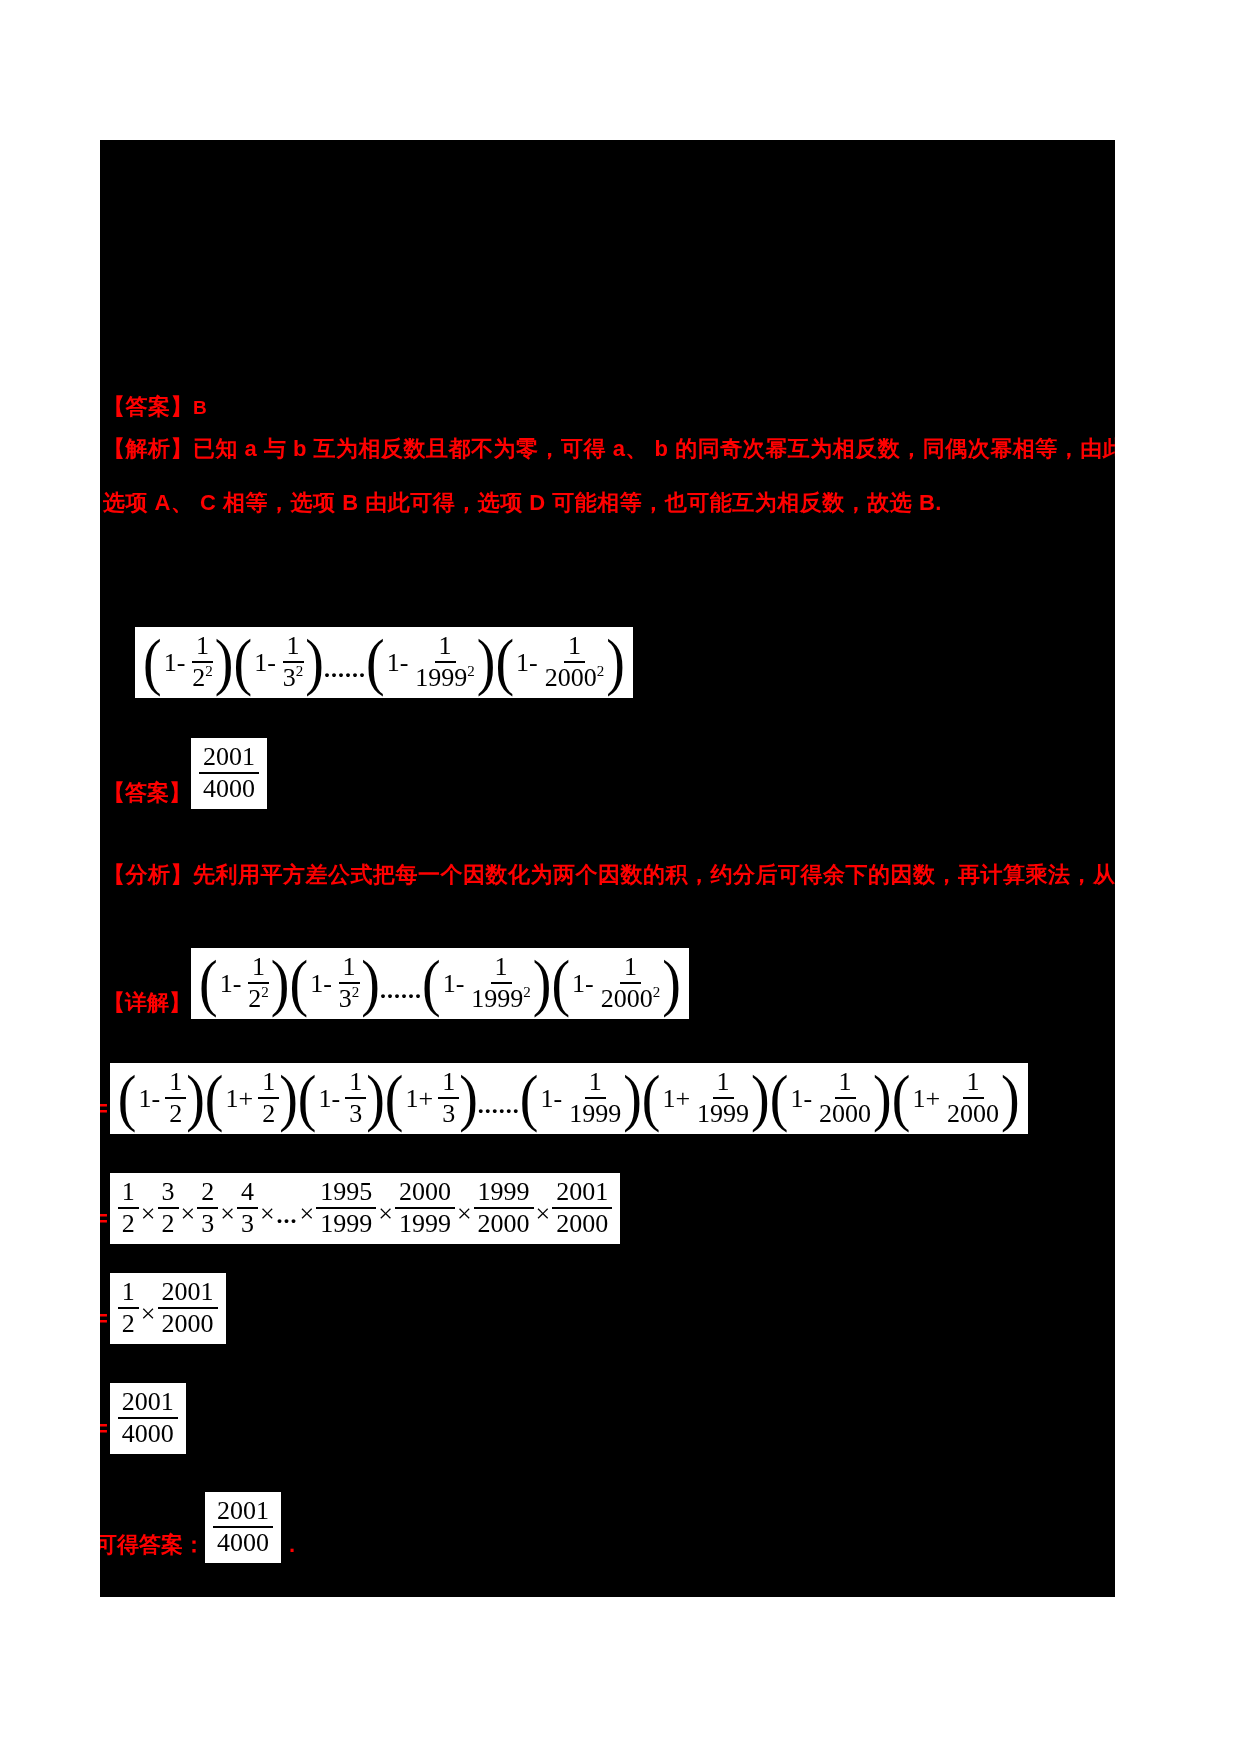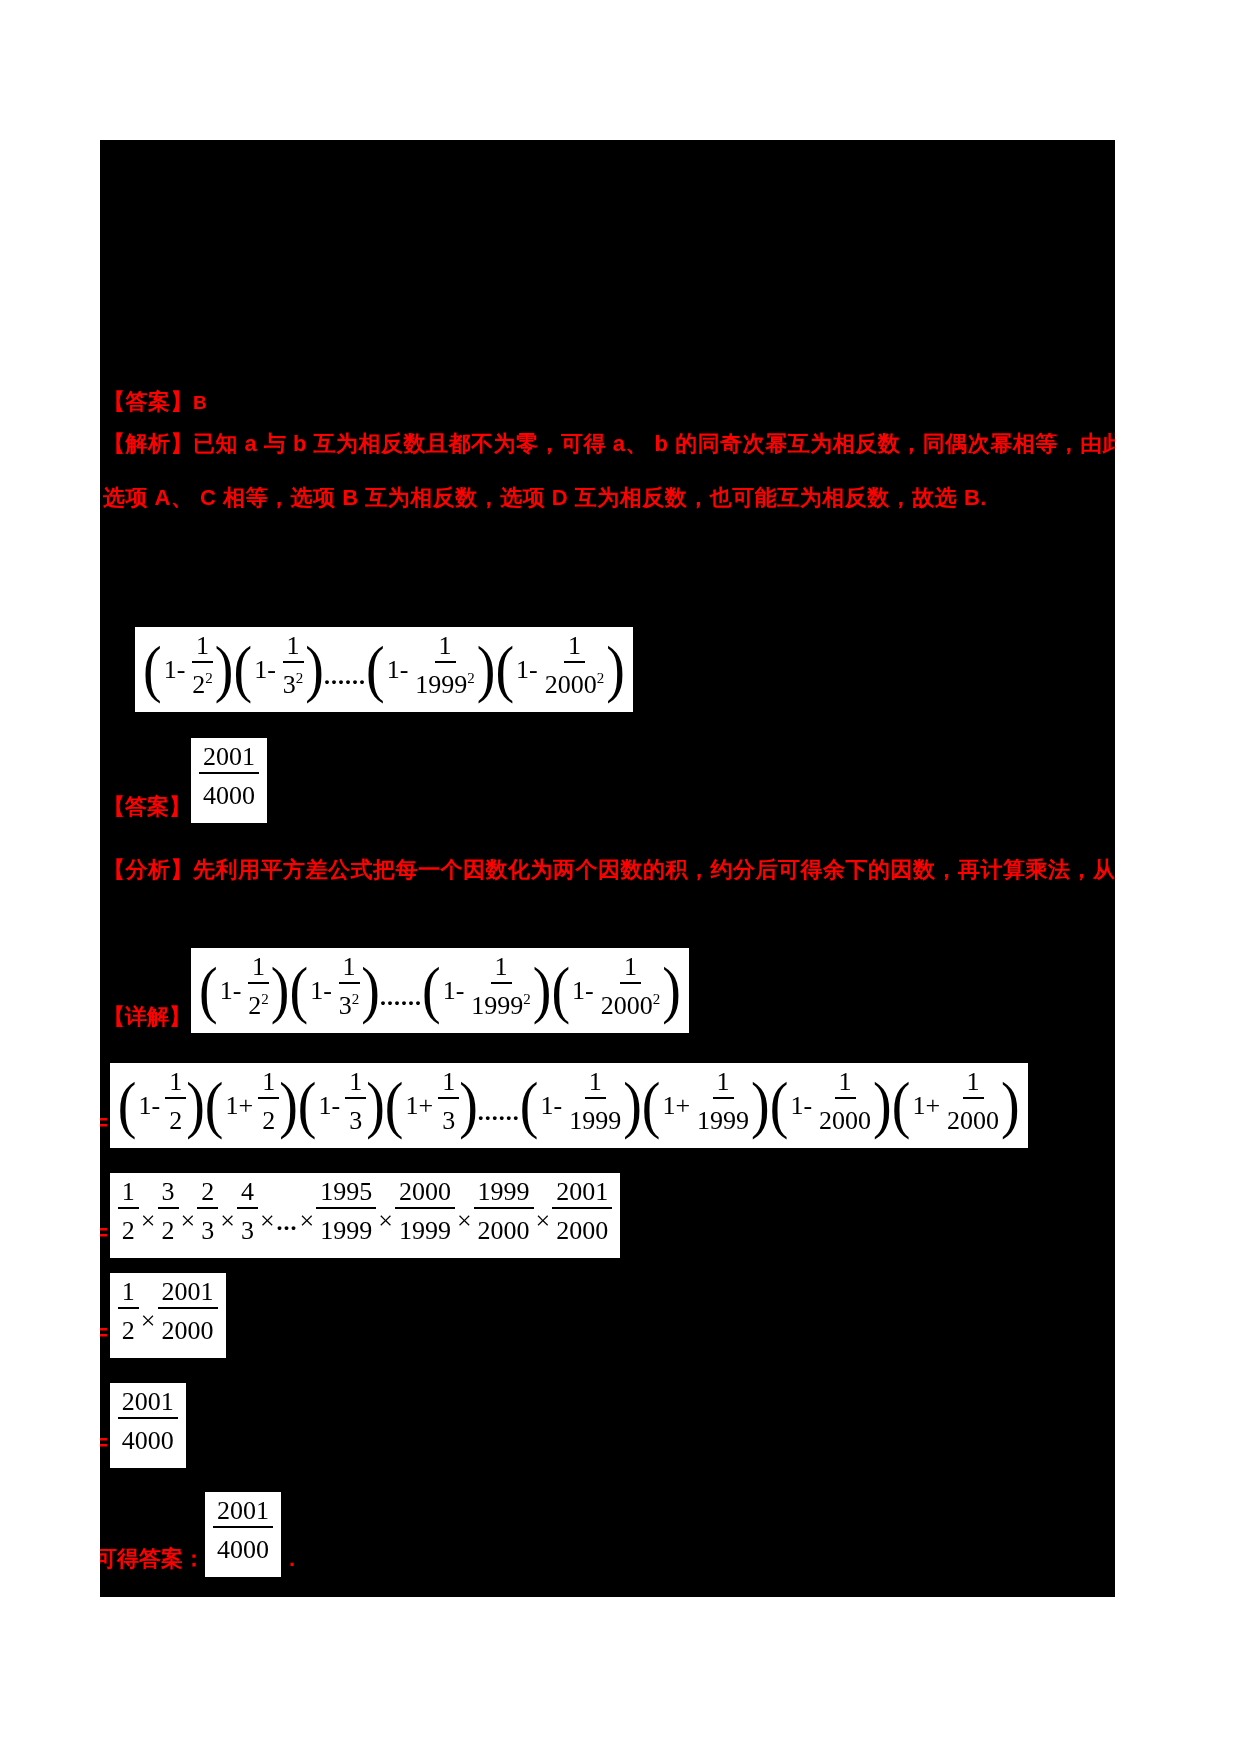--- a/index.html
+++ b/index.html
@@ -7,22 +7,22 @@
     width:1240px;height:1754px;position:relative;
     background:#ffffff;
     font-family:"Liberation Sans", sans-serif;
   }
   .panel{
     position:absolute;left:100px;top:140px;width:1015px;height:1457px;
     background:#000000;overflow:hidden;
   }
   .redline{
     position:absolute;left:3px;width:1009px;
-    color:#ff0000;font-weight:bold;font-size:22px;line-height:31px;
-    letter-spacing:0.5px;white-space:nowrap;
+    color:#ff0000;font-weight:bold;font-size:22px;line-height:25px;
+    letter-spacing:0.5px;white-space:nowrap;margin-top:8px;
   }
   .row{position:absolute;display:flex;align-items:flex-end;}
   .red-label{
     color:#ff0000;font-weight:bold;font-size:22px;line-height:28px;
     margin-bottom:6px;white-space:nowrap;
   }
   .eq{
     color:#ff0000;font-weight:bold;font-size:22px;line-height:22px;
     margin:0 2px 14px 0;
   }
@@ -36,34 +36,34 @@
   .paren{
     font-size:56px;line-height:0.85;font-weight:300;
     transform:scaleY(1.12);display:inline-block;
   }
   .pre{font-size:26px;margin:0 5px 0 2px;}
   .frac{
     display:inline-flex;flex-direction:column;align-items:center;
     vertical-align:middle;font-size:26px;line-height:1.1;
   }
   .frac .num{display:block;border-bottom:2px solid #000;padding:0 4px;text-align:center;}
-  .frac .den{display:block;padding:8px 2px;text-align:right;}
+  .frac .den{display:block;padding:1px 2px;text-align:right;}
   .frac sup{font-size:15px;line-height:0;}
   .times{font-size:26px;margin:0 2px;align-self:center;padding-top:10px;}
   .dots{font-size:24px;font-weight:bold;letter-spacing:1px;align-self:center;padding-top:14px;}
 </style>
 </head>
 <body>
 
 <div class="panel">
 
   <div class="redline" style="top:246px;"><span>【答案】</span><span style="font-size:19px;">B</span></div>
 
   <div class="redline" style="top:288px;">【解析】已知 a 与 b 互为相反数且都不为零，可得 a、 b 的同奇次幂互为相反数，同偶次幂相等，由此可得</div>
-  <div class="redline" style="top:342px;">选项 A、 C 相等，选项 B 互为相反数，选项 D 互为相反数，也可能互为相反数，故选 B.</div>
+  <div class="redline" style="top:342px;">选项 A、 C 相等，选项 B 由此可得，选项 D 可能相等，也可能互为相反数，故选 B.</div>
 
   <div class="row" style="left:35px;top:487px;">
     <span class="fbox">
         <span class="group">
           <span class="paren">(</span>
           <span class="pre">1-</span>
           <span class="frac">
             <span class="num">1</span>
             <span class="den">2<sup>2</sup></span>
           </span>

